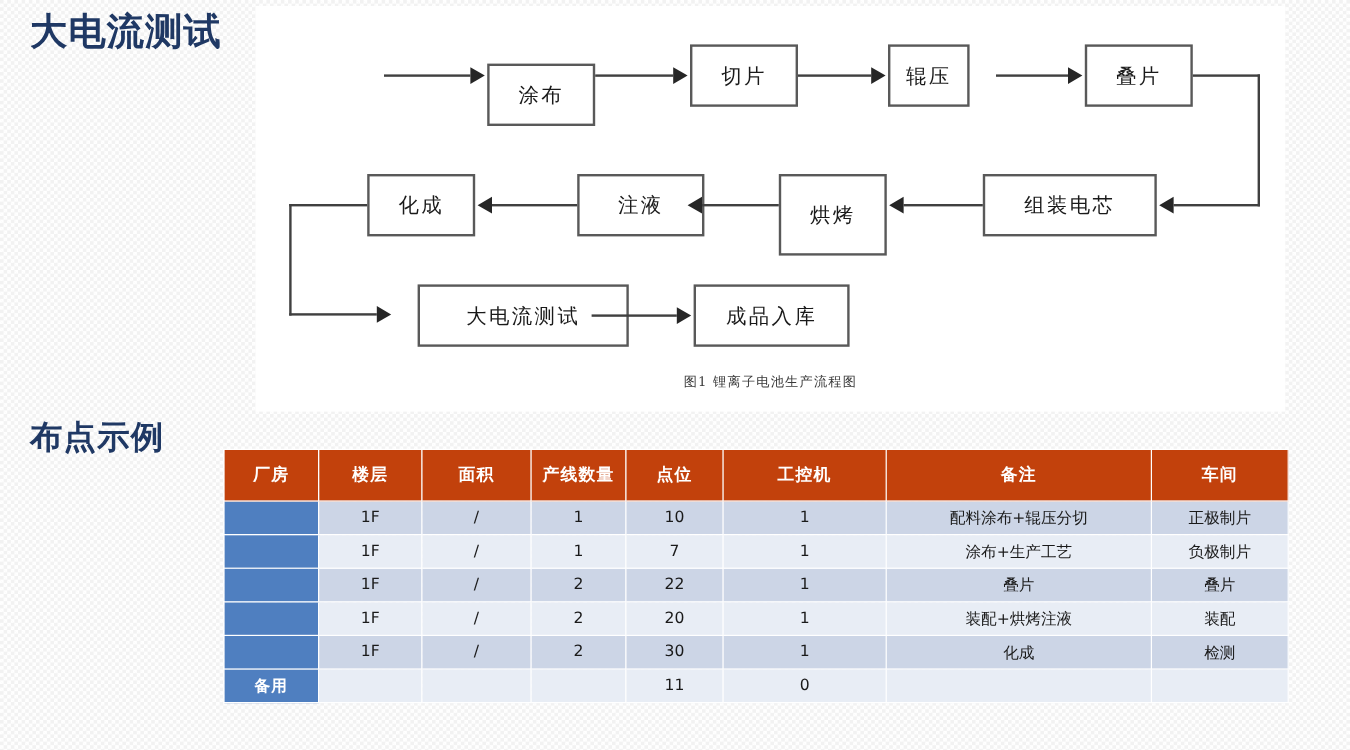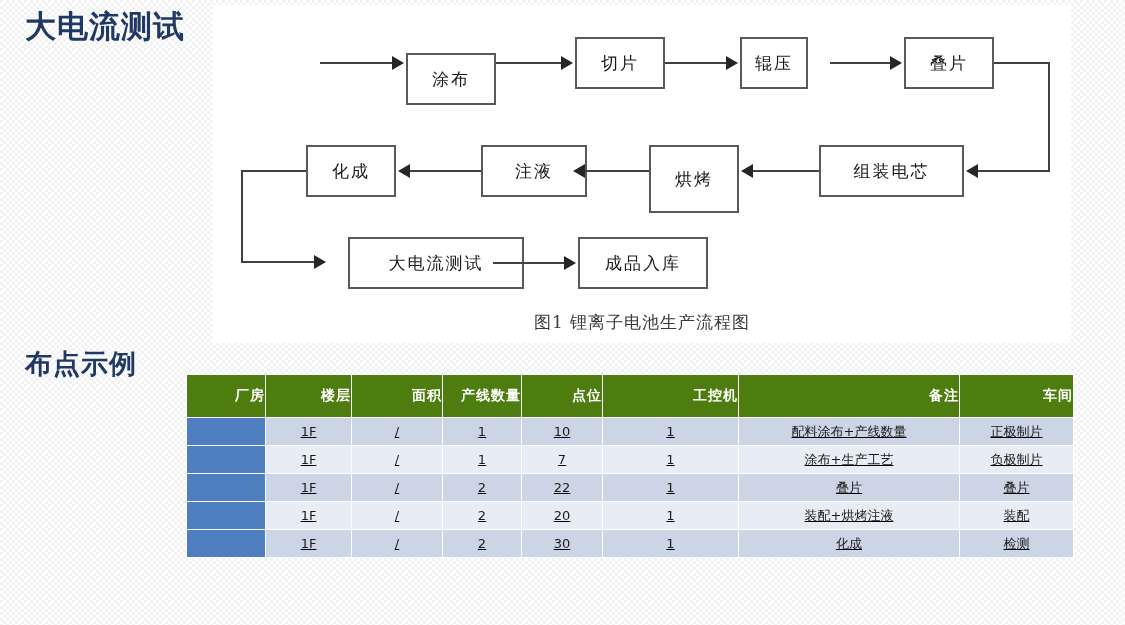--- a/index.html
+++ b/index.html
@@ -69,21 +69,21 @@
   }
   .arrow-r { border-left: 12px solid #262626; }
   .arrow-l { border-right: 12px solid #262626; }
 
   #flow-caption {
     position: absolute;
     left: 0; right: 0;
     top: 306px;
     text-align: center;
     font-family: "DejaVu Serif", "Liberation Serif", serif;
-    font-size: 17px;
+    font-size: 11px;
     color: #3a3a3a;
     letter-spacing: 1px;
   }
 
   
   #layout-table {
     position: absolute;
     left: 186px; top: 374px;
     border-collapse: collapse;
     table-layout: fixed;
@@ -91,29 +91,28 @@
   }
   #layout-table th, #layout-table td {
     border: 1px solid #ffffff;
     text-align: center;
     vertical-align: middle;
     font-size: 13px;
     color: #1a1a1a;
     padding: 0;
   }
   #layout-table thead th {
-    background: #4d7c0f;
+    background: #c2410c;
     color: #ffffff;
     font-weight: bold;
     height: 42px;
     letter-spacing: 1px;
     font-size: 14px;
-    text-align: right;
-  }
-  #layout-table tbody tr { height: 28px; text-decoration: underline; }
+  }
+  #layout-table tbody tr { height: 28px; }
   #layout-table tbody tr.band-a td { background: #ccd5e6; }
   #layout-table tbody tr.band-b td { background: #e8edf5; }
   #layout-table td.blue-cell {
     background: #4f7fc0 !important;
     color: #ffffff;
     font-weight: bold;
     letter-spacing: 1px;
   }
 
   .c-fang  { width: 78px; }
@@ -198,21 +197,21 @@
     </tr>
   </thead>
   <tbody>
     <tr class="band-a">
       <td class="blue-cell"></td>
       <td>1F</td>
       <td>/</td>
       <td>1</td>
       <td>10</td>
       <td>1</td>
-      <td>配料涂布+产线数量</td>
+      <td>配料涂布+辊压分切</td>
       <td>正极制片</td>
     </tr>
     <tr class="band-b">
       <td class="blue-cell"></td>
       <td>1F</td>
       <td>/</td>
       <td>1</td>
       <td>7</td>
       <td>1</td>
       <td>涂布+生产工艺</td>
@@ -241,14 +240,24 @@
     <tr class="band-a">
       <td class="blue-cell"></td>
       <td>1F</td>
       <td>/</td>
       <td>2</td>
       <td>30</td>
       <td>1</td>
       <td>化成</td>
       <td>检测</td>
     </tr>
+    <tr class="band-b">
+      <td class="blue-cell">备用</td>
+      <td></td>
+      <td></td>
+      <td></td>
+      <td>11</td>
+      <td>0</td>
+      <td></td>
+      <td></td>
+    </tr>
   </tbody>
 </table>
 
 </body></html>

